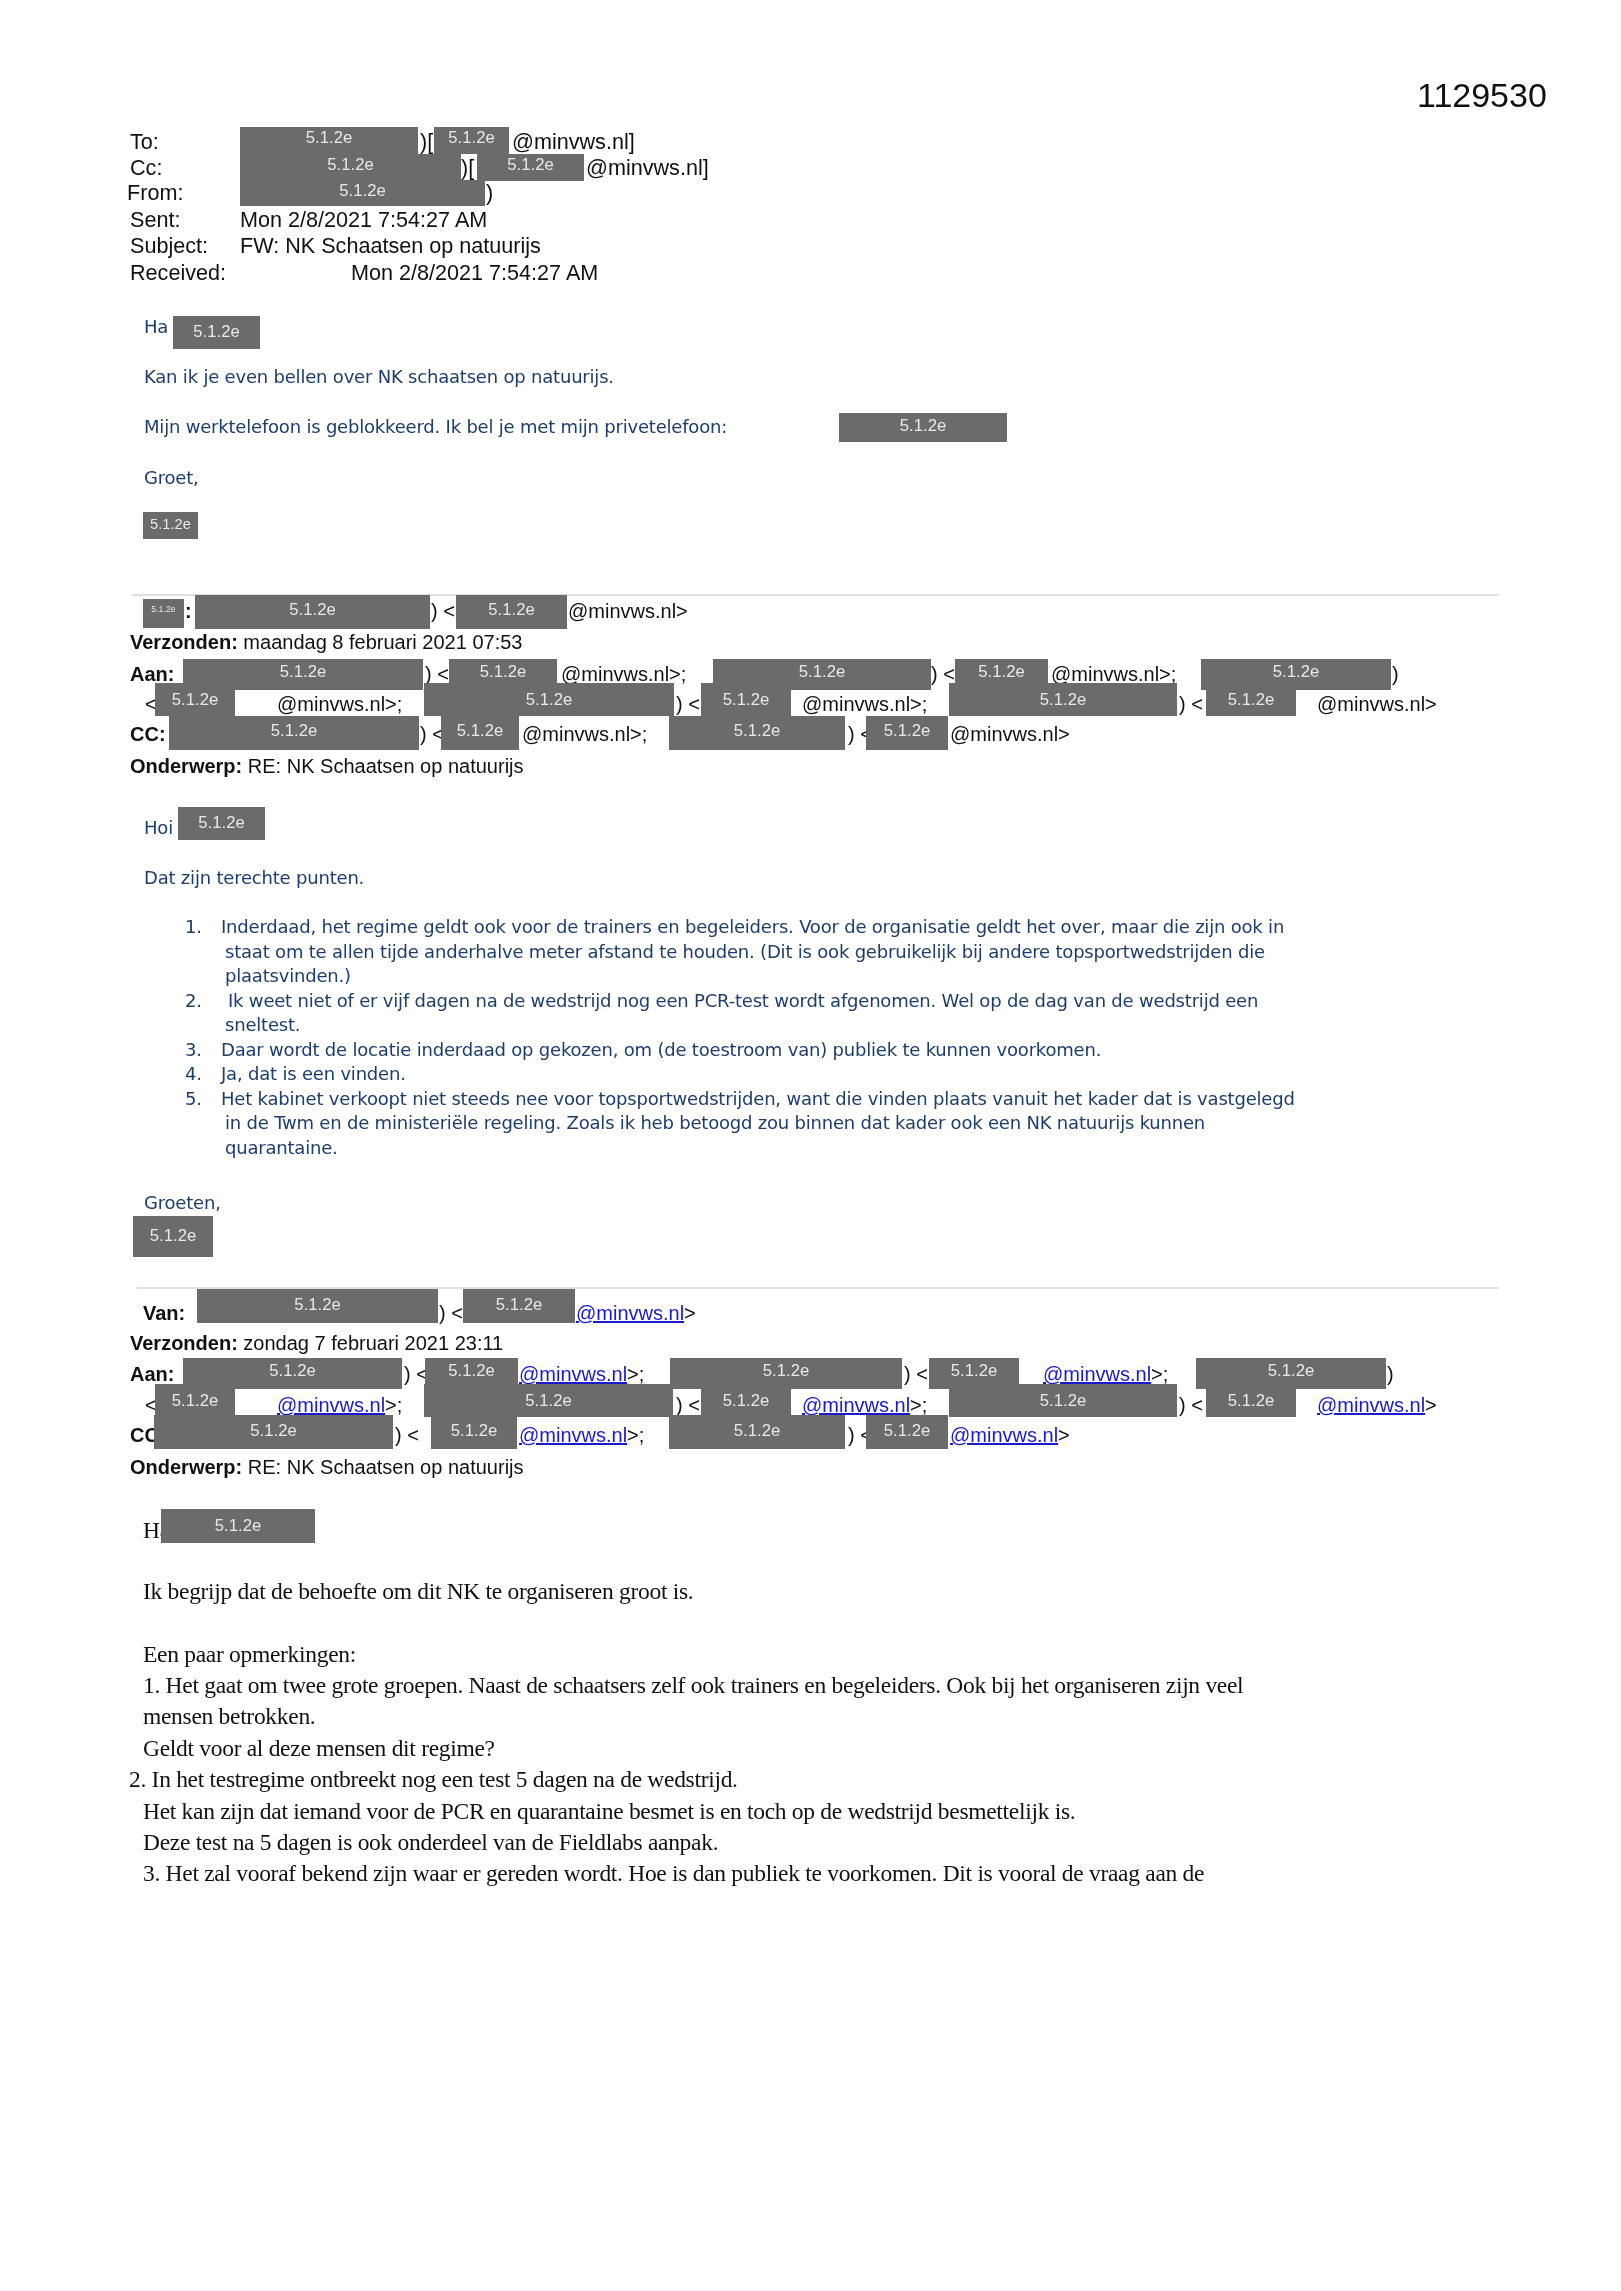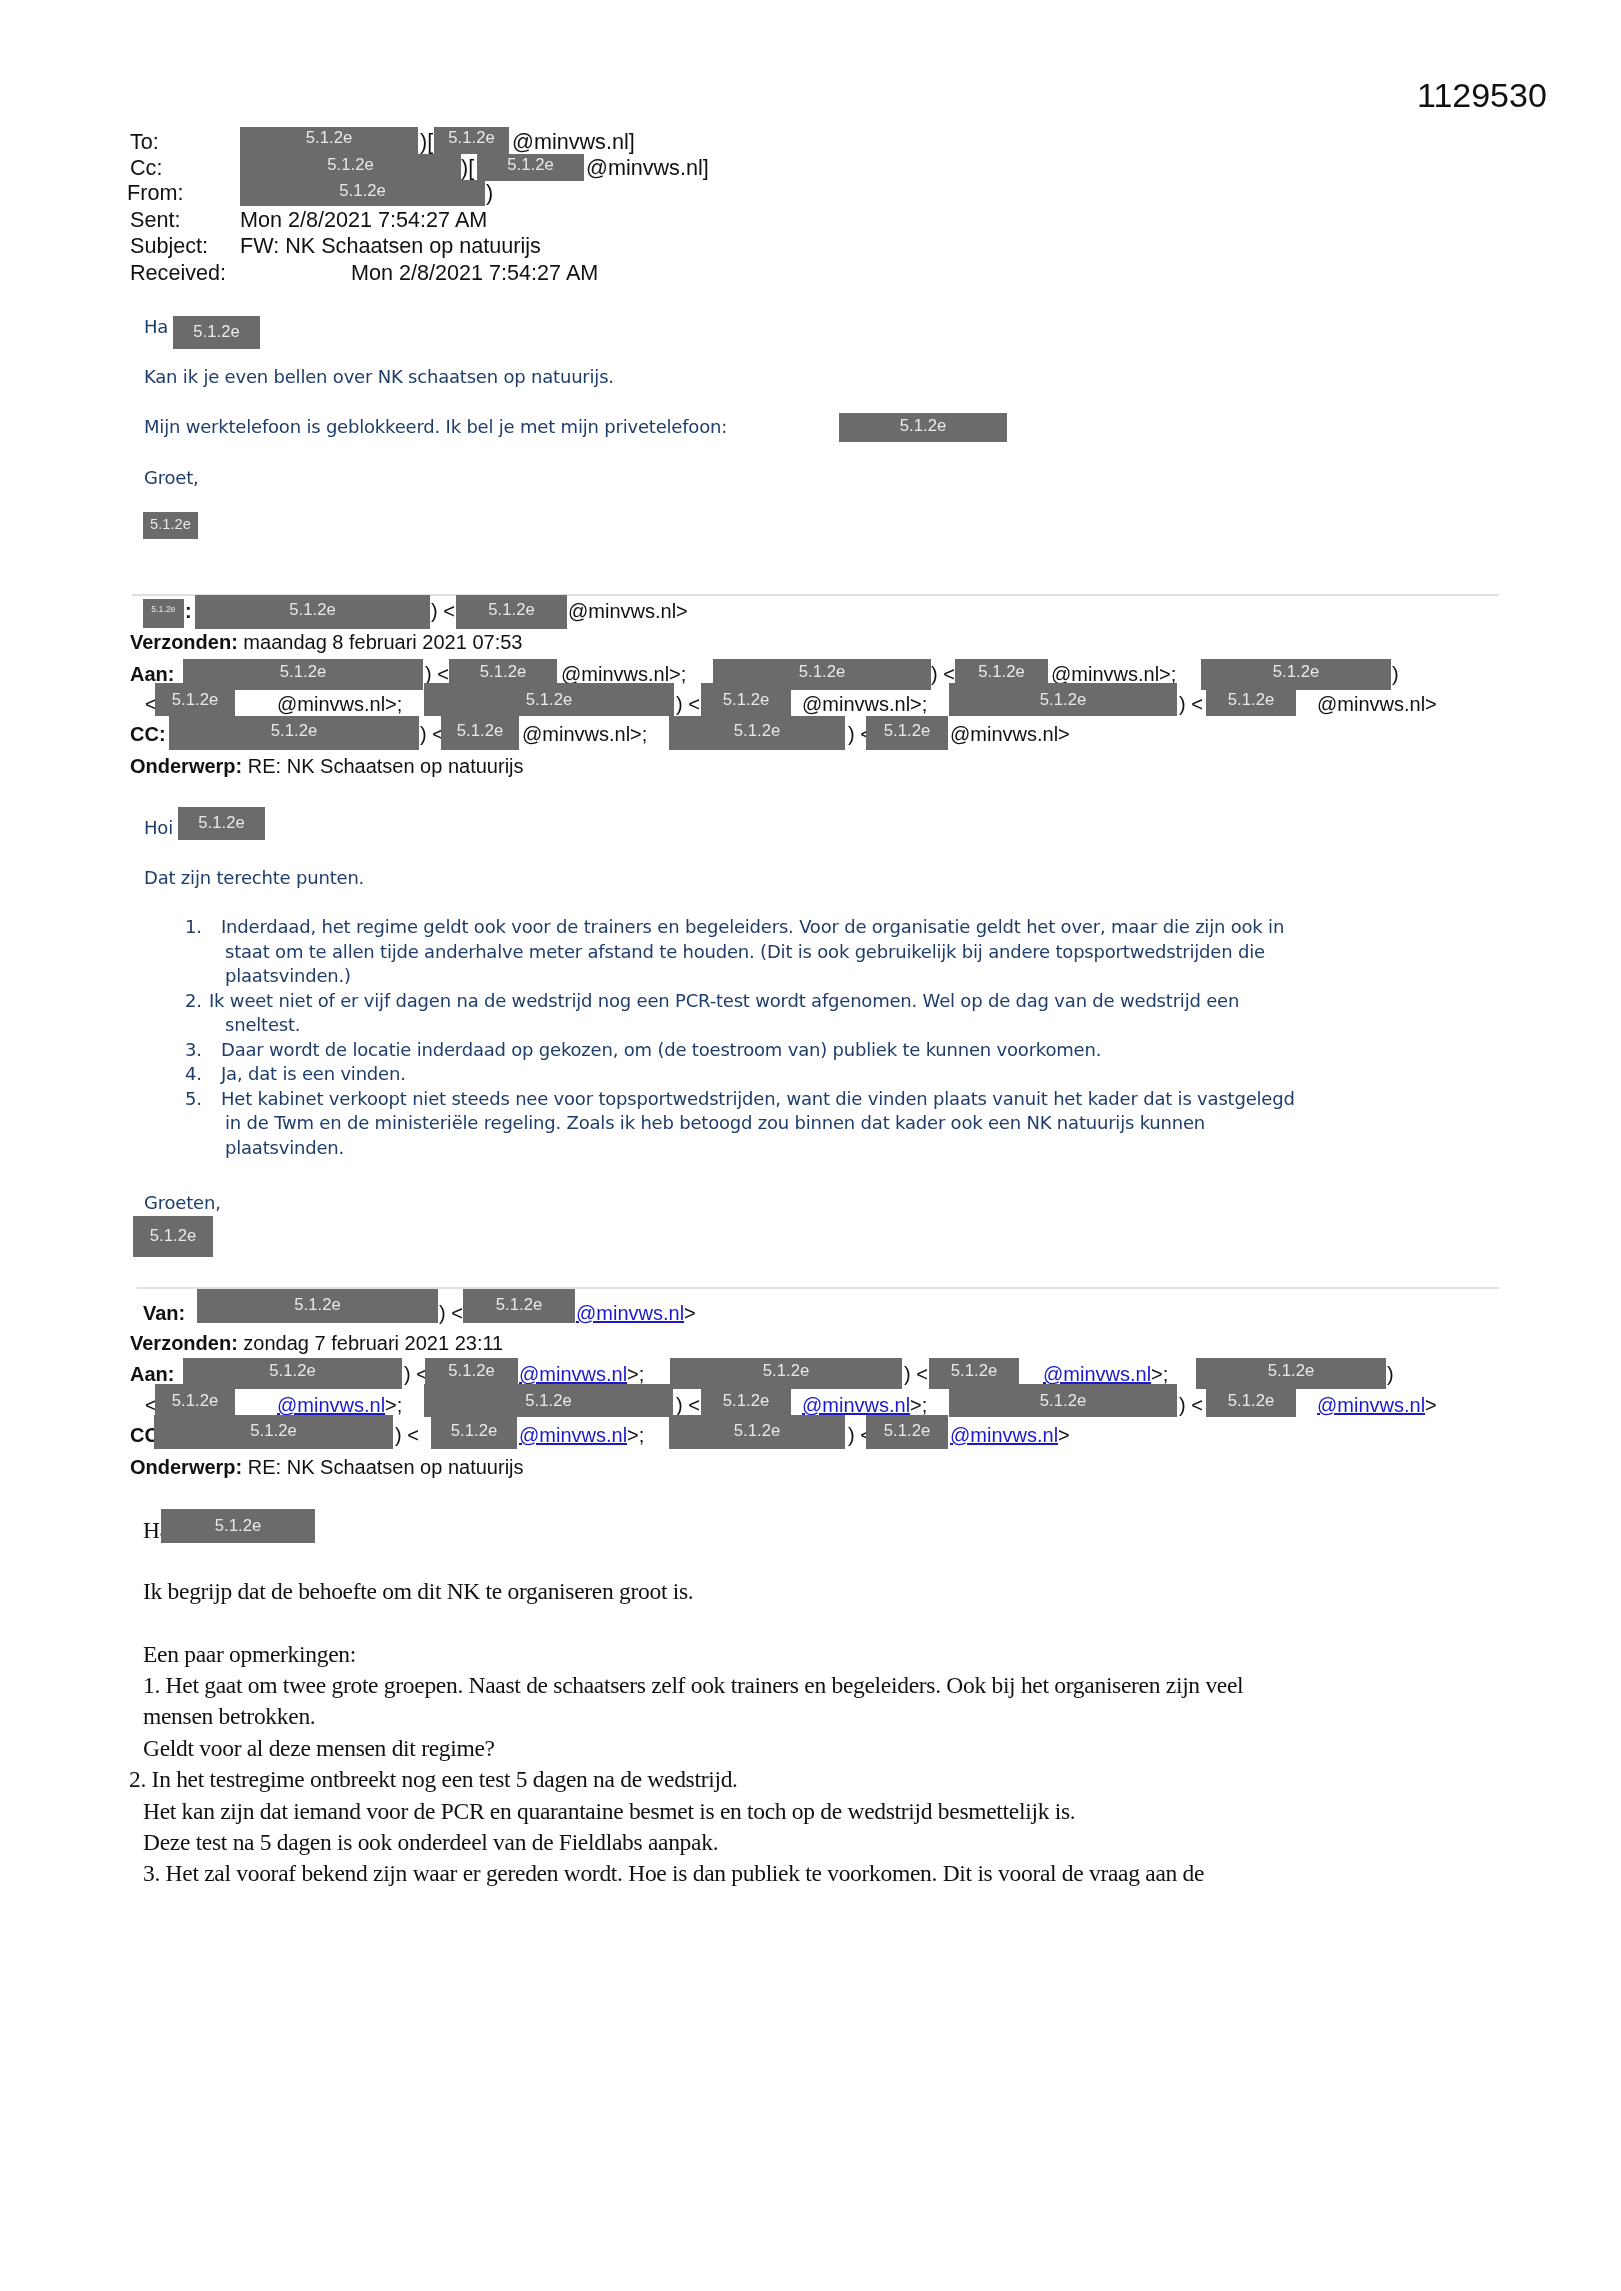--- a/index.html
+++ b/index.html
@@ -126,33 +126,33 @@
   <div class="abs blue" style="left:144px;top:867px;">Dat zijn terechte punten.</div>
 
   <div>
 
     <div class="abs blue" style="left:185px;top:916px;">1.</div>
     <div class="abs blue" style="left:221px;top:916px;">Inderdaad, het regime geldt ook voor de trainers en begeleiders. Voor de organisatie geldt het over, maar die zijn ook in</div>
     <div class="abs blue" style="left:225px;top:941px;">staat om te allen tijde anderhalve meter afstand te houden. (Dit is ook gebruikelijk bij andere topsportwedstrijden die</div>
     <div class="abs blue" style="left:225px;top:965px;">plaatsvinden.)</div>
 
     <div class="abs blue" style="left:185px;top:990px;">2.</div>
-    <div class="abs blue" style="left:209px;top:990px;">Ik weet niet of er vijf dagen na de wedstrijd nog een PCR-test wordt afgenomen. Wel op de dag van de wedstrijd een</div>
+    <div class="abs blue" style="left:228px;top:990px;">Ik weet niet of er vijf dagen na de wedstrijd nog een PCR-test wordt afgenomen. Wel op de dag van de wedstrijd een</div>
     <div class="abs blue" style="left:225px;top:1014px;">sneltest.</div>
 
     <div class="abs blue" style="left:185px;top:1039px;">3.</div>
     <div class="abs blue" style="left:221px;top:1039px;">Daar wordt de locatie inderdaad op gekozen, om (de toestroom van) publiek te kunnen voorkomen.</div>
 
     <div class="abs blue" style="left:185px;top:1063px;">4.</div>
     <div class="abs blue" style="left:221px;top:1063px;">Ja, dat is een vinden.</div>
 
     <div class="abs blue" style="left:185px;top:1088px;">5.</div>
     <div class="abs blue" style="left:221px;top:1088px;">Het kabinet verkoopt niet steeds nee voor topsportwedstrijden, want die vinden plaats vanuit het kader dat is vastgelegd</div>
     <div class="abs blue" style="left:225px;top:1112px;">in de Twm en de ministeriële regeling. Zoals ik heb betoogd zou binnen dat kader ook een NK natuurijs kunnen</div>
-    <div class="abs blue" style="left:225px;top:1137px;">plaatsvinden.</div>
+    <div class="abs blue" style="left:225px;top:1137px;">quarantaine.</div>
   </div>
 
   <div class="abs blue" style="left:144px;top:1192px;">Groeten,</div>
   <div class="red s" style="left:133px;top:1216px;width:80px;height:41px;padding-top:9.8px;">5.1.2e</div>
 </div>
 
 <div class="sep" style="left:137px;top:1287px;width:1362px;"></div>
 
 <div>
 

